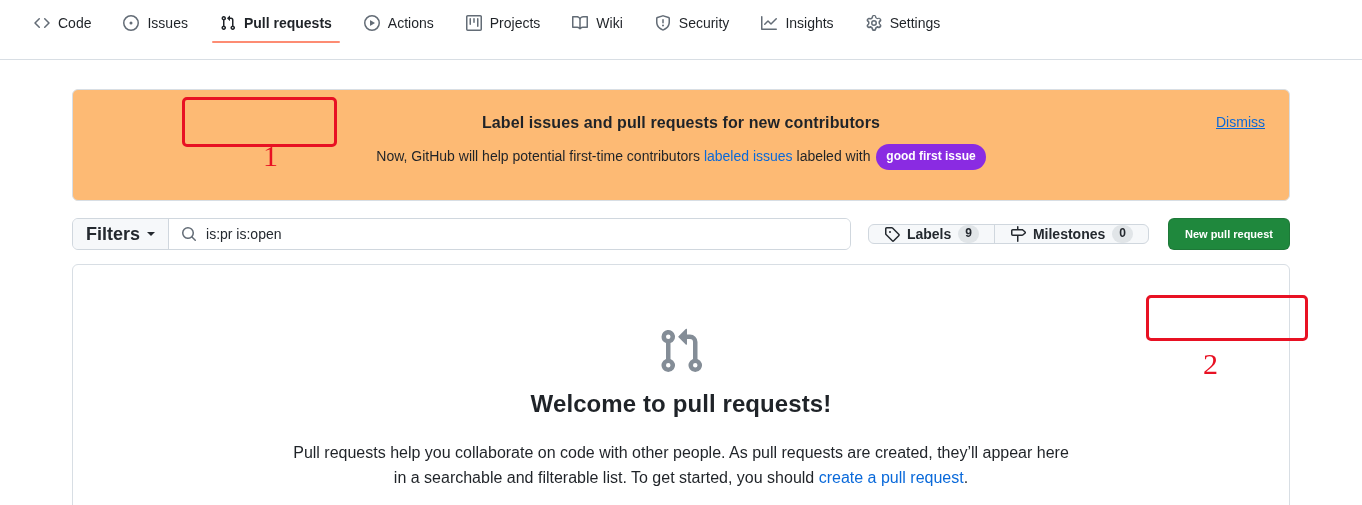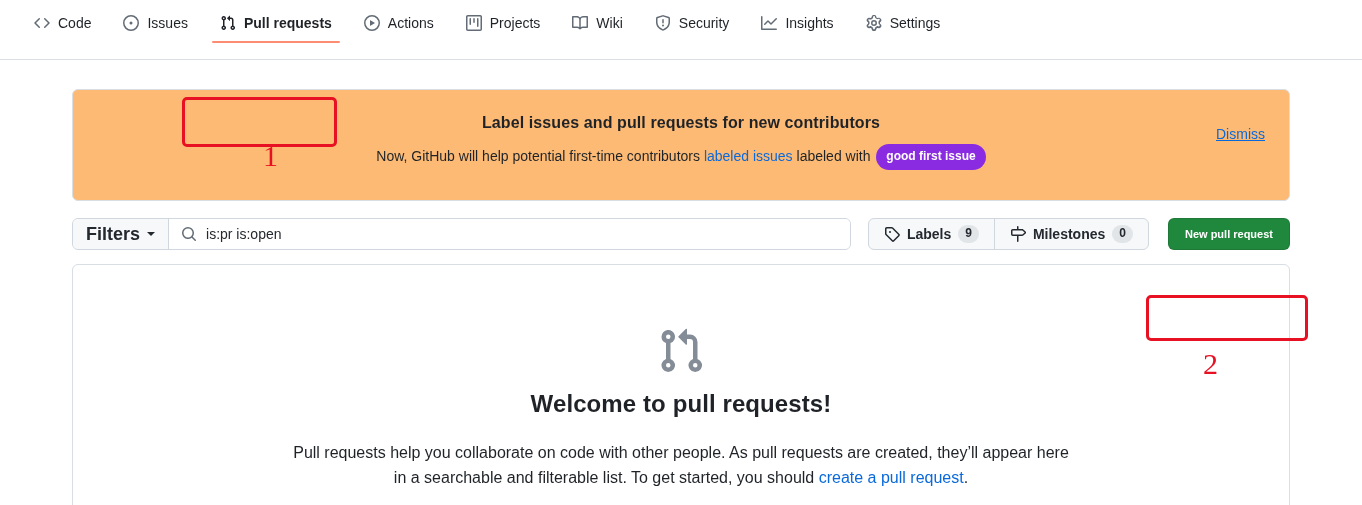--- a/index.html
+++ b/index.html
@@ -91,21 +91,21 @@
     color: #ffffff;
     font-size: 12px;
     font-weight: bold;
     border-radius: 999px;
     padding: 2px 10px 3px 10px;
     vertical-align: 1px;
     margin-left: 2px;
   }
   .dismiss {
     position: absolute;
-    top: 36px; right: 24px;
+    top: 24px; right: 24px;
     font-size: 14px;
     color: #0969da;
     cursor: pointer;
   }
 
   
   .toolbar {
     margin-top: 17px;
     display: flex;
     align-items: center;
@@ -154,21 +154,21 @@
     border: none;
     outline: none;
     background: transparent;
     width: 100%;
     font-family: "Liberation Sans", sans-serif;
   }
   .spacer { flex: 1; }
   .segmented {
     display: flex;
     align-items: stretch;
-    height: 32px;
+    height: 20px;
     border: 1px solid #d0d7de;
     border-radius: 6px;
     overflow: hidden;
     background: #f6f8fa;
   }
   .seg-btn {
     display: flex;
     align-items: center;
     gap: 7px;
     padding: 0 15px;

